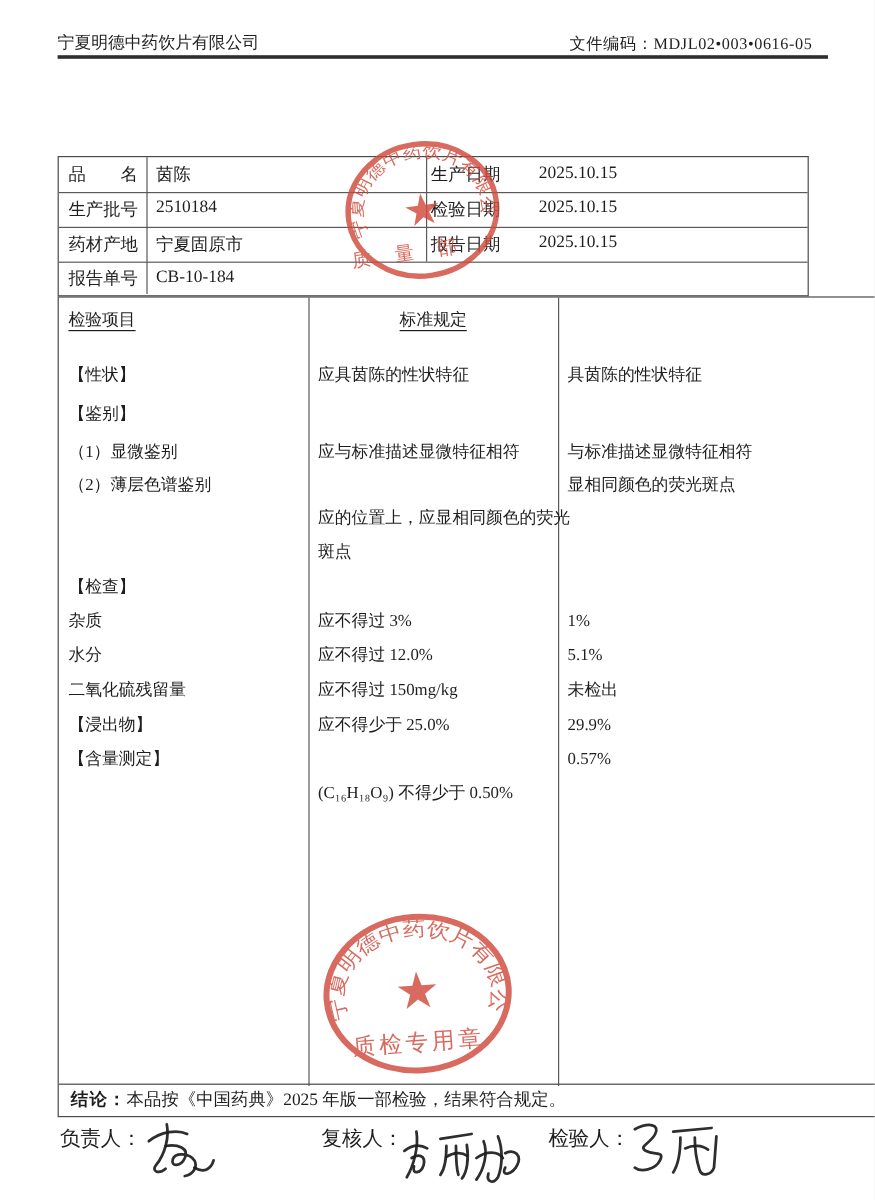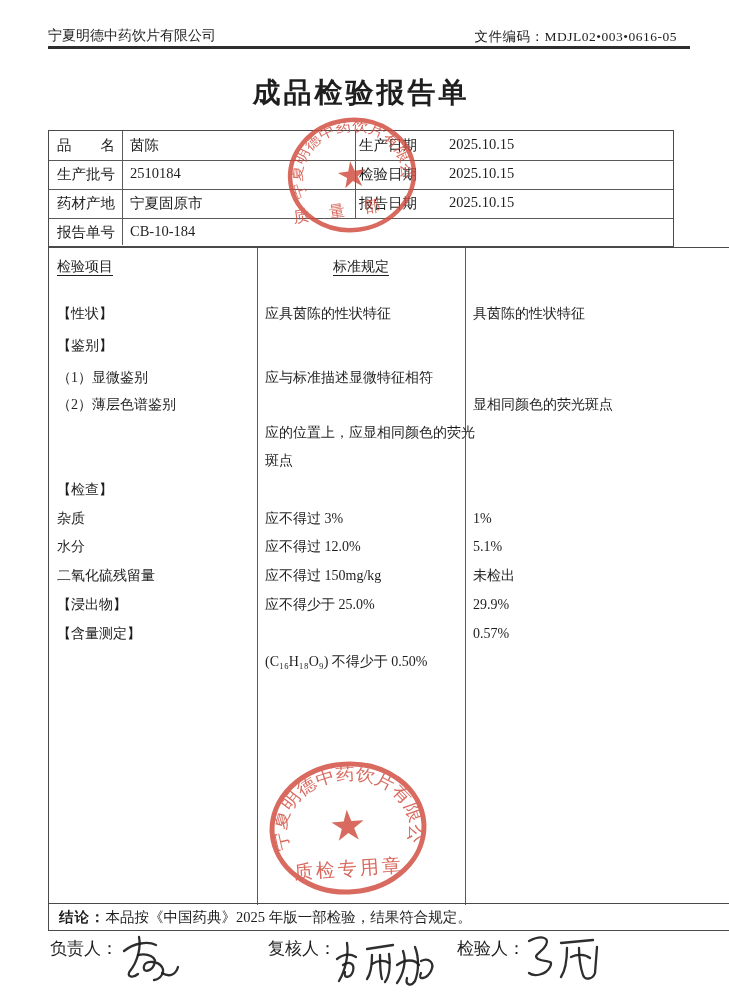--- a/index.html
+++ b/index.html
@@ -35,21 +35,20 @@
 <body>
 
 <div class="page">
 
   <div class="abs hdr-company">宁夏明德中药饮片有限公司</div>
   <div class="abs hdr-code">
     <span>文件编码：</span><span>MDJL02•003•0616-05</span>
   </div>
   <div class="abs hdr-rule"></div>
 
-  <div class="abs doc-title">成品检验报告单</div>
 
   <div class="abs info-table">
     <div class="hline" style="top:28.6px"></div>
     <div class="hline" style="top:57.9px"></div>
     <div class="hline" style="top:87.2px"></div>
     <div class="vline" style="left:73px;height:113.8px"></div>
     <div class="vline" style="left:306px;height:87.2px"></div>
 
     <div class="cell" style="left:8px;top:5px">品　　名</div>
     <div class="cell" style="left:81px;top:5px">茵陈</div>
@@ -78,20 +77,21 @@
     <div class="col-head" style="left:208px;width:208px;text-align:center">标准规定</div>
 
     <div class="tline" style="left:8px;top:56px">【性状】</div>
     <div class="tline" style="left:216px;top:56px">应具茵陈的性状特征</div>
     <div class="tline" style="left:424px;top:56px">具茵陈的性状特征</div>
 
     <div class="tline" style="left:8px;top:88px">【鉴别】</div>
 
     <div class="tline" style="left:8px;top:120px">（1）显微鉴别</div>
     <div class="tline" style="left:216px;top:120px">应与标准描述显微特征相符</div>
+    <div class="tline" style="left:424px;top:120px">与标准描述显微特征相符</div>
 
     <div class="tline" style="left:8px;top:147px">（2）薄层色谱鉴别</div>
     <div class="tline" style="left:424px;top:147px">显相同颜色的荧光斑点</div>
     <div class="tline" style="left:216px;top:175px">应的位置上，应显相同颜色的荧光</div>
     <div class="tline" style="left:216px;top:203px">斑点</div>
 
     <div class="tline" style="left:8px;top:232px">【检查】</div>
 
     <div class="tline" style="left:8px;top:261px">杂质</div>
     <div class="tline" style="left:216px;top:261px">应不得过 3%</div>

